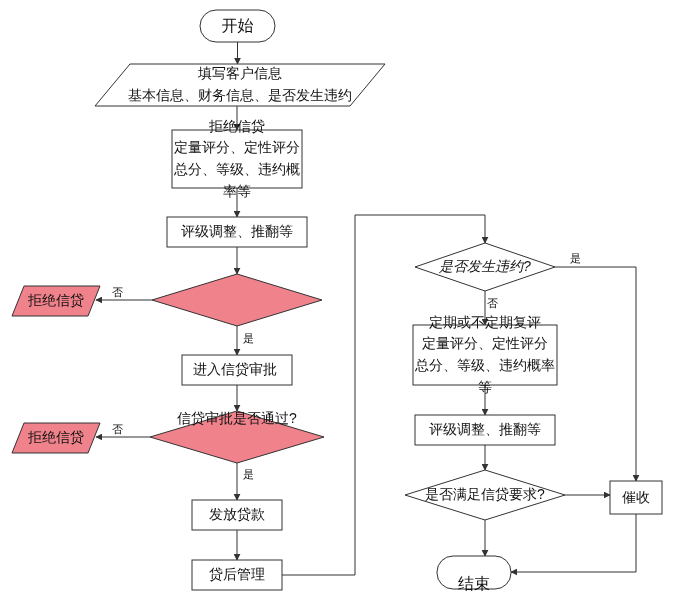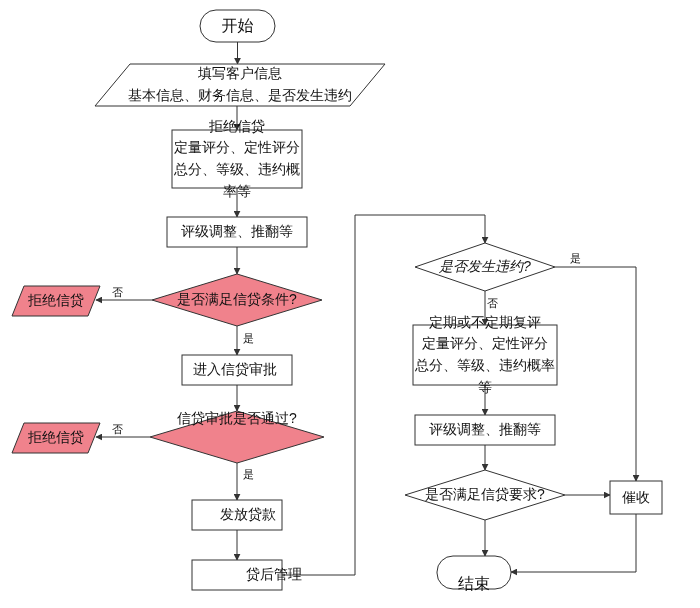--- a/index.html
+++ b/index.html
@@ -75,33 +75,32 @@
   </div>
 
   <div class="label" style="left:172px; top:130px; width:130px; height:58px;">
     <div>拒绝信贷</div>
     <div>定量评分、定性评分</div>
     <div>总分、等级、违约概率等</div>
   </div>
 
   <div class="label" style="left:167px; top:217px; width:140px; height:30px;">评级调整、推翻等</div>
 
-  <div class="label" style="left:152px; top:274px; width:170px; height:52px;">是否满足信贷条件?</div>
 
   <div class="label" style="left:12px; top:286px; width:88px; height:30px;">拒绝信贷</div>
 
   <div class="label" style="left:182px; top:355px; width:106px; height:30px;">进入信贷审批</div>
 
   <div class="label" style="left:150px; top:393px; width:174px; height:52px;">信贷审批是否通过?</div>
 
   <div class="label" style="left:12px; top:423px; width:88px; height:30px;">拒绝信贷</div>
 
-  <div class="label" style="left:192px; top:500px; width:90px; height:30px;margin-left:11px;">发放贷款</div>
+  <div class="label" style="left:192px; top:500px; width:90px; height:30px;">发放贷款</div>
 
-  <div class="label" style="left:192px; top:560px; width:90px; height:30px;margin-left:37px;">贷后管理</div>
+  <div class="label" style="left:192px; top:560px; width:90px; height:30px;">贷后管理</div>
 
   <div class="label" style="left:415px; top:243px; width:140px; height:48px;font-style:italic;">是否发生违约?</div>
 
   <div class="label" style="left:413px; top:325px; width:144px; height:60px;align-items:center;">
     <div>定期或不定期复评</div>
     <div>定量评分、定性评分</div>
     <div>总分、等级、违约概率等</div>
   </div>
 
   <div class="label" style="left:415px; top:415px; width:140px; height:30px;">评级调整、推翻等</div>

